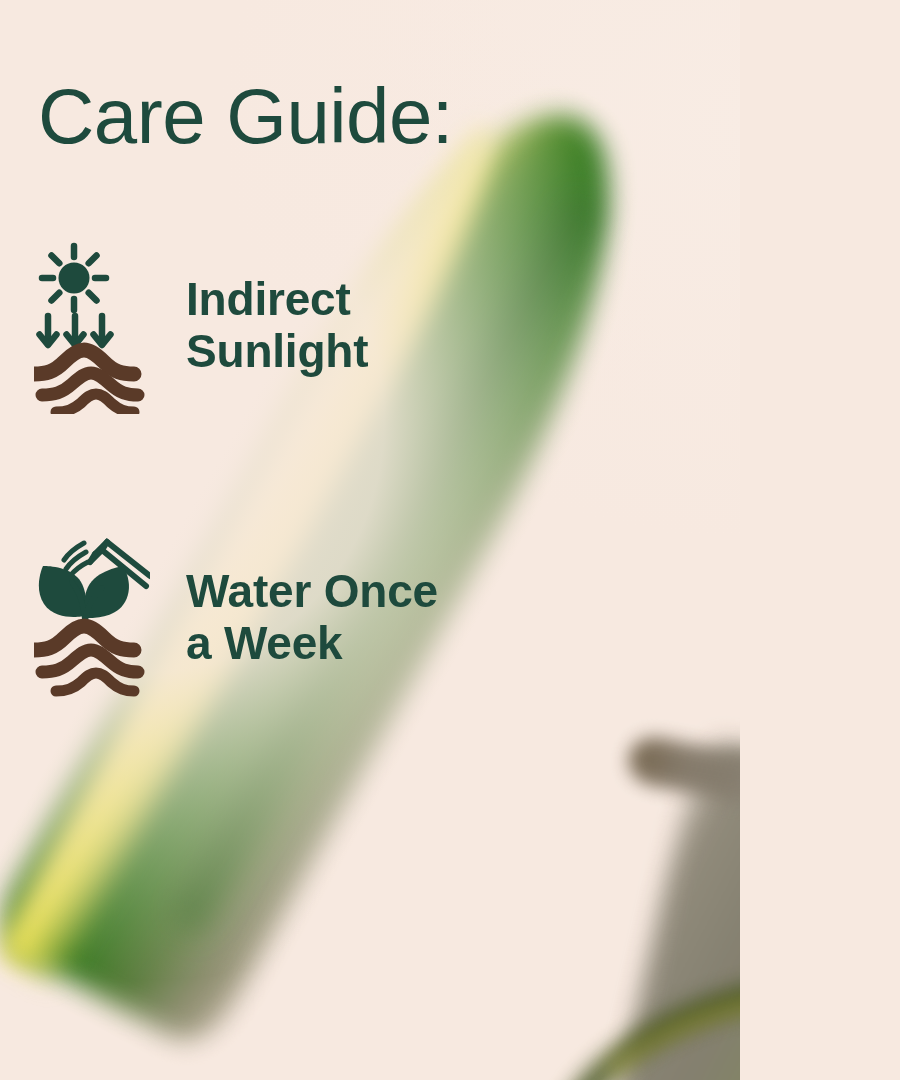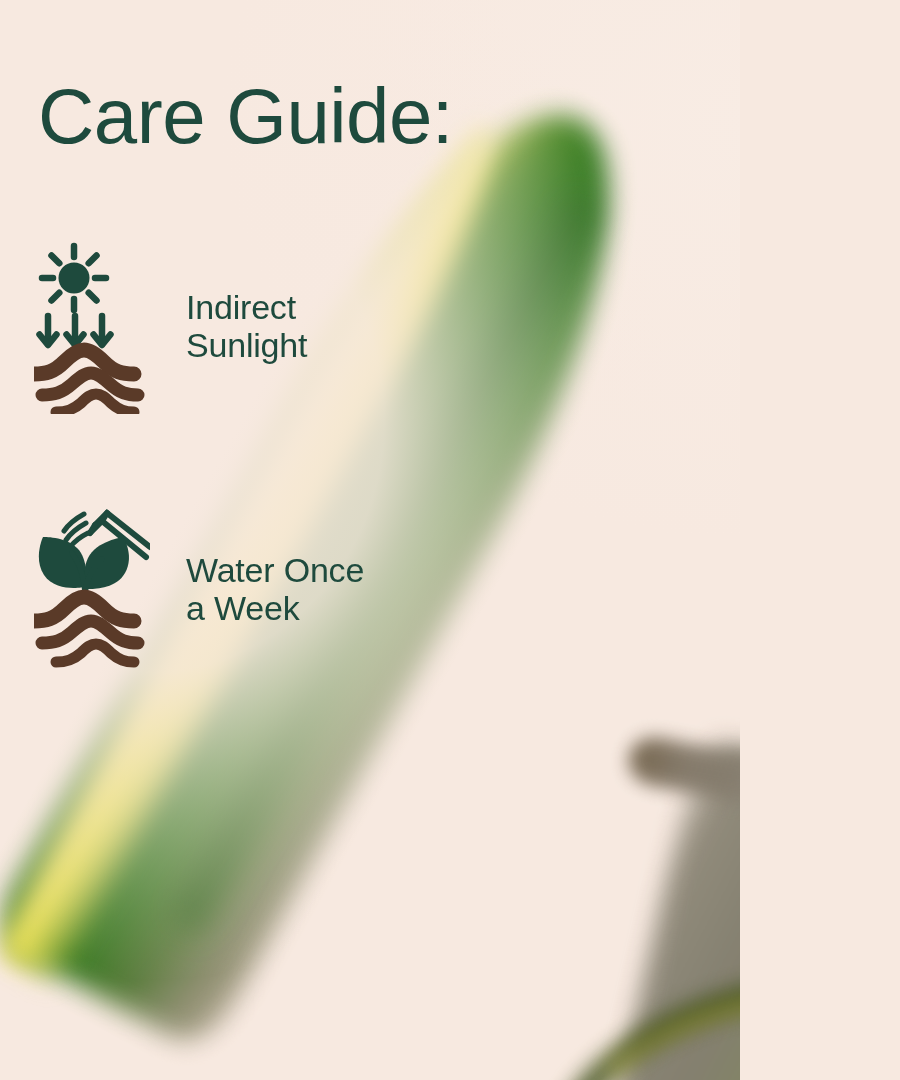--- a/index.html
+++ b/index.html
@@ -208,34 +208,34 @@
     white-space: nowrap;
   }
 
   .care-row {
     position: absolute;
     display: flex;
     align-items: center;
   }
 
   .care-row.row-sun   { left: 34px; top: 238px; }
-  .care-row.row-water { left: 34px; top: 501px; }
+  .care-row.row-water { left: 34px; top: 530px; }
 
   .care-icon {
     width: 116px;
     height: 176px;
     flex: 0 0 auto;
     display: block;
   }
 
   .care-label {
     margin-left: 36px;
-    font-size: 34px;
+    font-size: 46px;
     line-height: 1.12;
-    font-weight: 400;
+    font-weight: 700;
     color: #1e4a3d;
     letter-spacing: -0.2px;
     white-space: pre-line;
   }
 </style>
 </head>
 <body>
 
 <div id="care-card">
 

